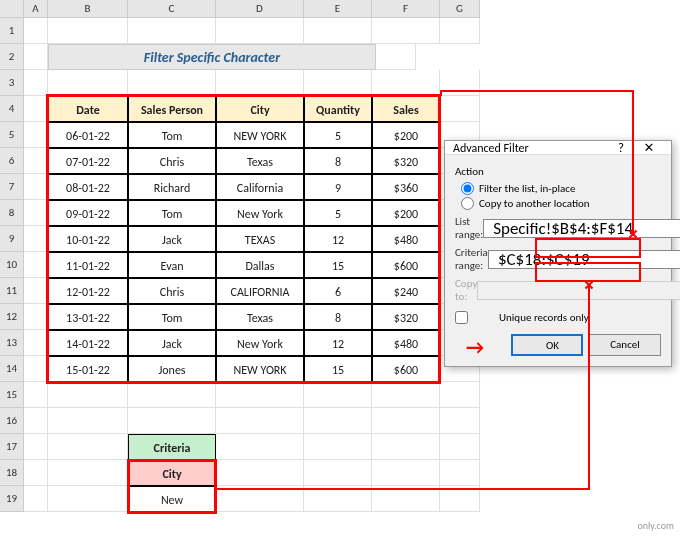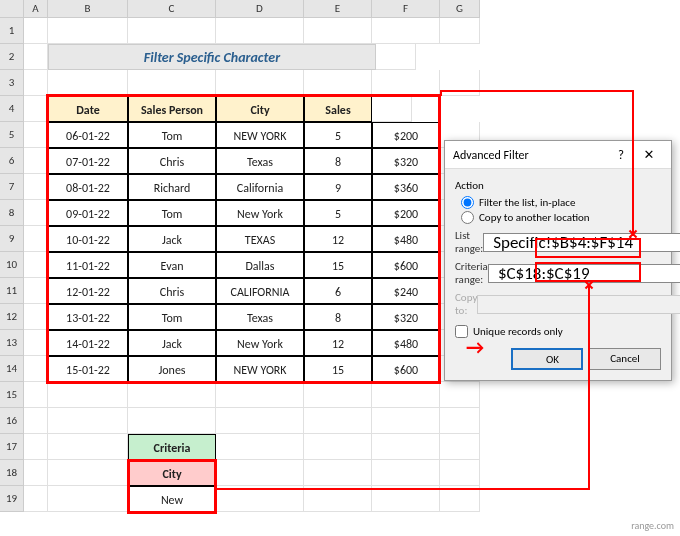--- a/index.html
+++ b/index.html
@@ -80,21 +80,21 @@
       top: 140px; left: 444px;
       width: 228px;
       background: #f0f0f0;
       border: 1px solid #999;
       box-shadow: 2px 2px 8px rgba(0,0,0,0.3);
       font-size: 11px;
     }
     .dlg-title {
       display: flex;
       align-items: center;
-      height: 28px;
+      height: 14px;
       padding: 0 8px;
       background: #fff;
       border-bottom: 1px solid #ddd;
     }
     .dlg-title-text { flex: 1; font-size: 12px; }
     .dlg-help, .dlg-close {
       width: 28px; height: 22px;
       text-align: center; line-height: 22px;
       font-size: 13px;
     }
@@ -118,21 +118,21 @@
     .field-input.disabled { background: #f0f0f0; border-color: #ccc; }
     .range-btn {
       width: 20px; height: 19px;
       border: 1px solid #888;
       background: #e8e8e8;
       margin-left: 2px;
       text-align: center;
       font-size: 10px;
       line-height: 17px;
     }
-    .check-row { display:flex; align-items:flex-start; margin: 8px 0; }
+    .check-row { display:flex; align-items:flex-start; margin: 8px 0; gap: 26px; }
     .check-row input { margin-right:5px; }
     .dlg-buttons { display:flex; justify-content:flex-end; gap:6px; margin-top:10px; }
     .dlg-btn {
       width: 72px; height: 22px;
       border: 1px solid #888;
       background: #e8e8e8;
       font-size: 11px;
       text-align: center;
       line-height: 20px;
     }
@@ -212,20 +212,21 @@
         <div class="cell cE"></div>
         <div class="cell cF"></div>
         <div class="cell cG"></div>
       </div>
 
     <div class="cell-row">
         <div class="cell cA"></div>
       <div class="cell th cB">Date</div>
       <div class="cell th cC">Sales Person</div>
       <div class="cell th cD">City</div>
+      <div class="cell th cE">Quantity</div>
       <div class="cell th cF">Sales</div>
       <div class="cell cG"></div>
       </div>
 
     <div class="cell-row">
         <div class="cell cA"></div>
         <div class="cell td cB">06-01-22</div>
         <div class="cell td cC">Tom</div>
         <div class="cell td cD">NEW YORK</div>
         <div class="cell td cE">5</div>
@@ -422,13 +423,13 @@
 <div class="conn-line" style="top:90px; left:440px; width:192px; height:2px;"></div>
 <div class="conn-line" style="top:90px; left:632px; width:2px; height:146px;"></div>
 <div class="conn-line" style="top:233px; left:628px; width:10px; height:2px; transform:rotate(45deg);"></div>
 <div class="conn-line" style="top:233px; left:628px; width:10px; height:2px; transform:rotate(-45deg);"></div>
 
 <div class="conn-line" style="top:488px; left:217px; width:373px; height:2px;"></div>
 <div class="conn-line" style="top:284px; left:588px; width:2px; height:206px;"></div>
 <div class="conn-line" style="top:284px; left:584px; width:10px; height:2px; transform:rotate(45deg);"></div>
 <div class="conn-line" style="top:284px; left:584px; width:10px; height:2px; transform:rotate(-45deg);"></div>
 
-<div class="watermark">range.com</div>
+<div class="watermark">only.com</div>
 
 </body></html>

